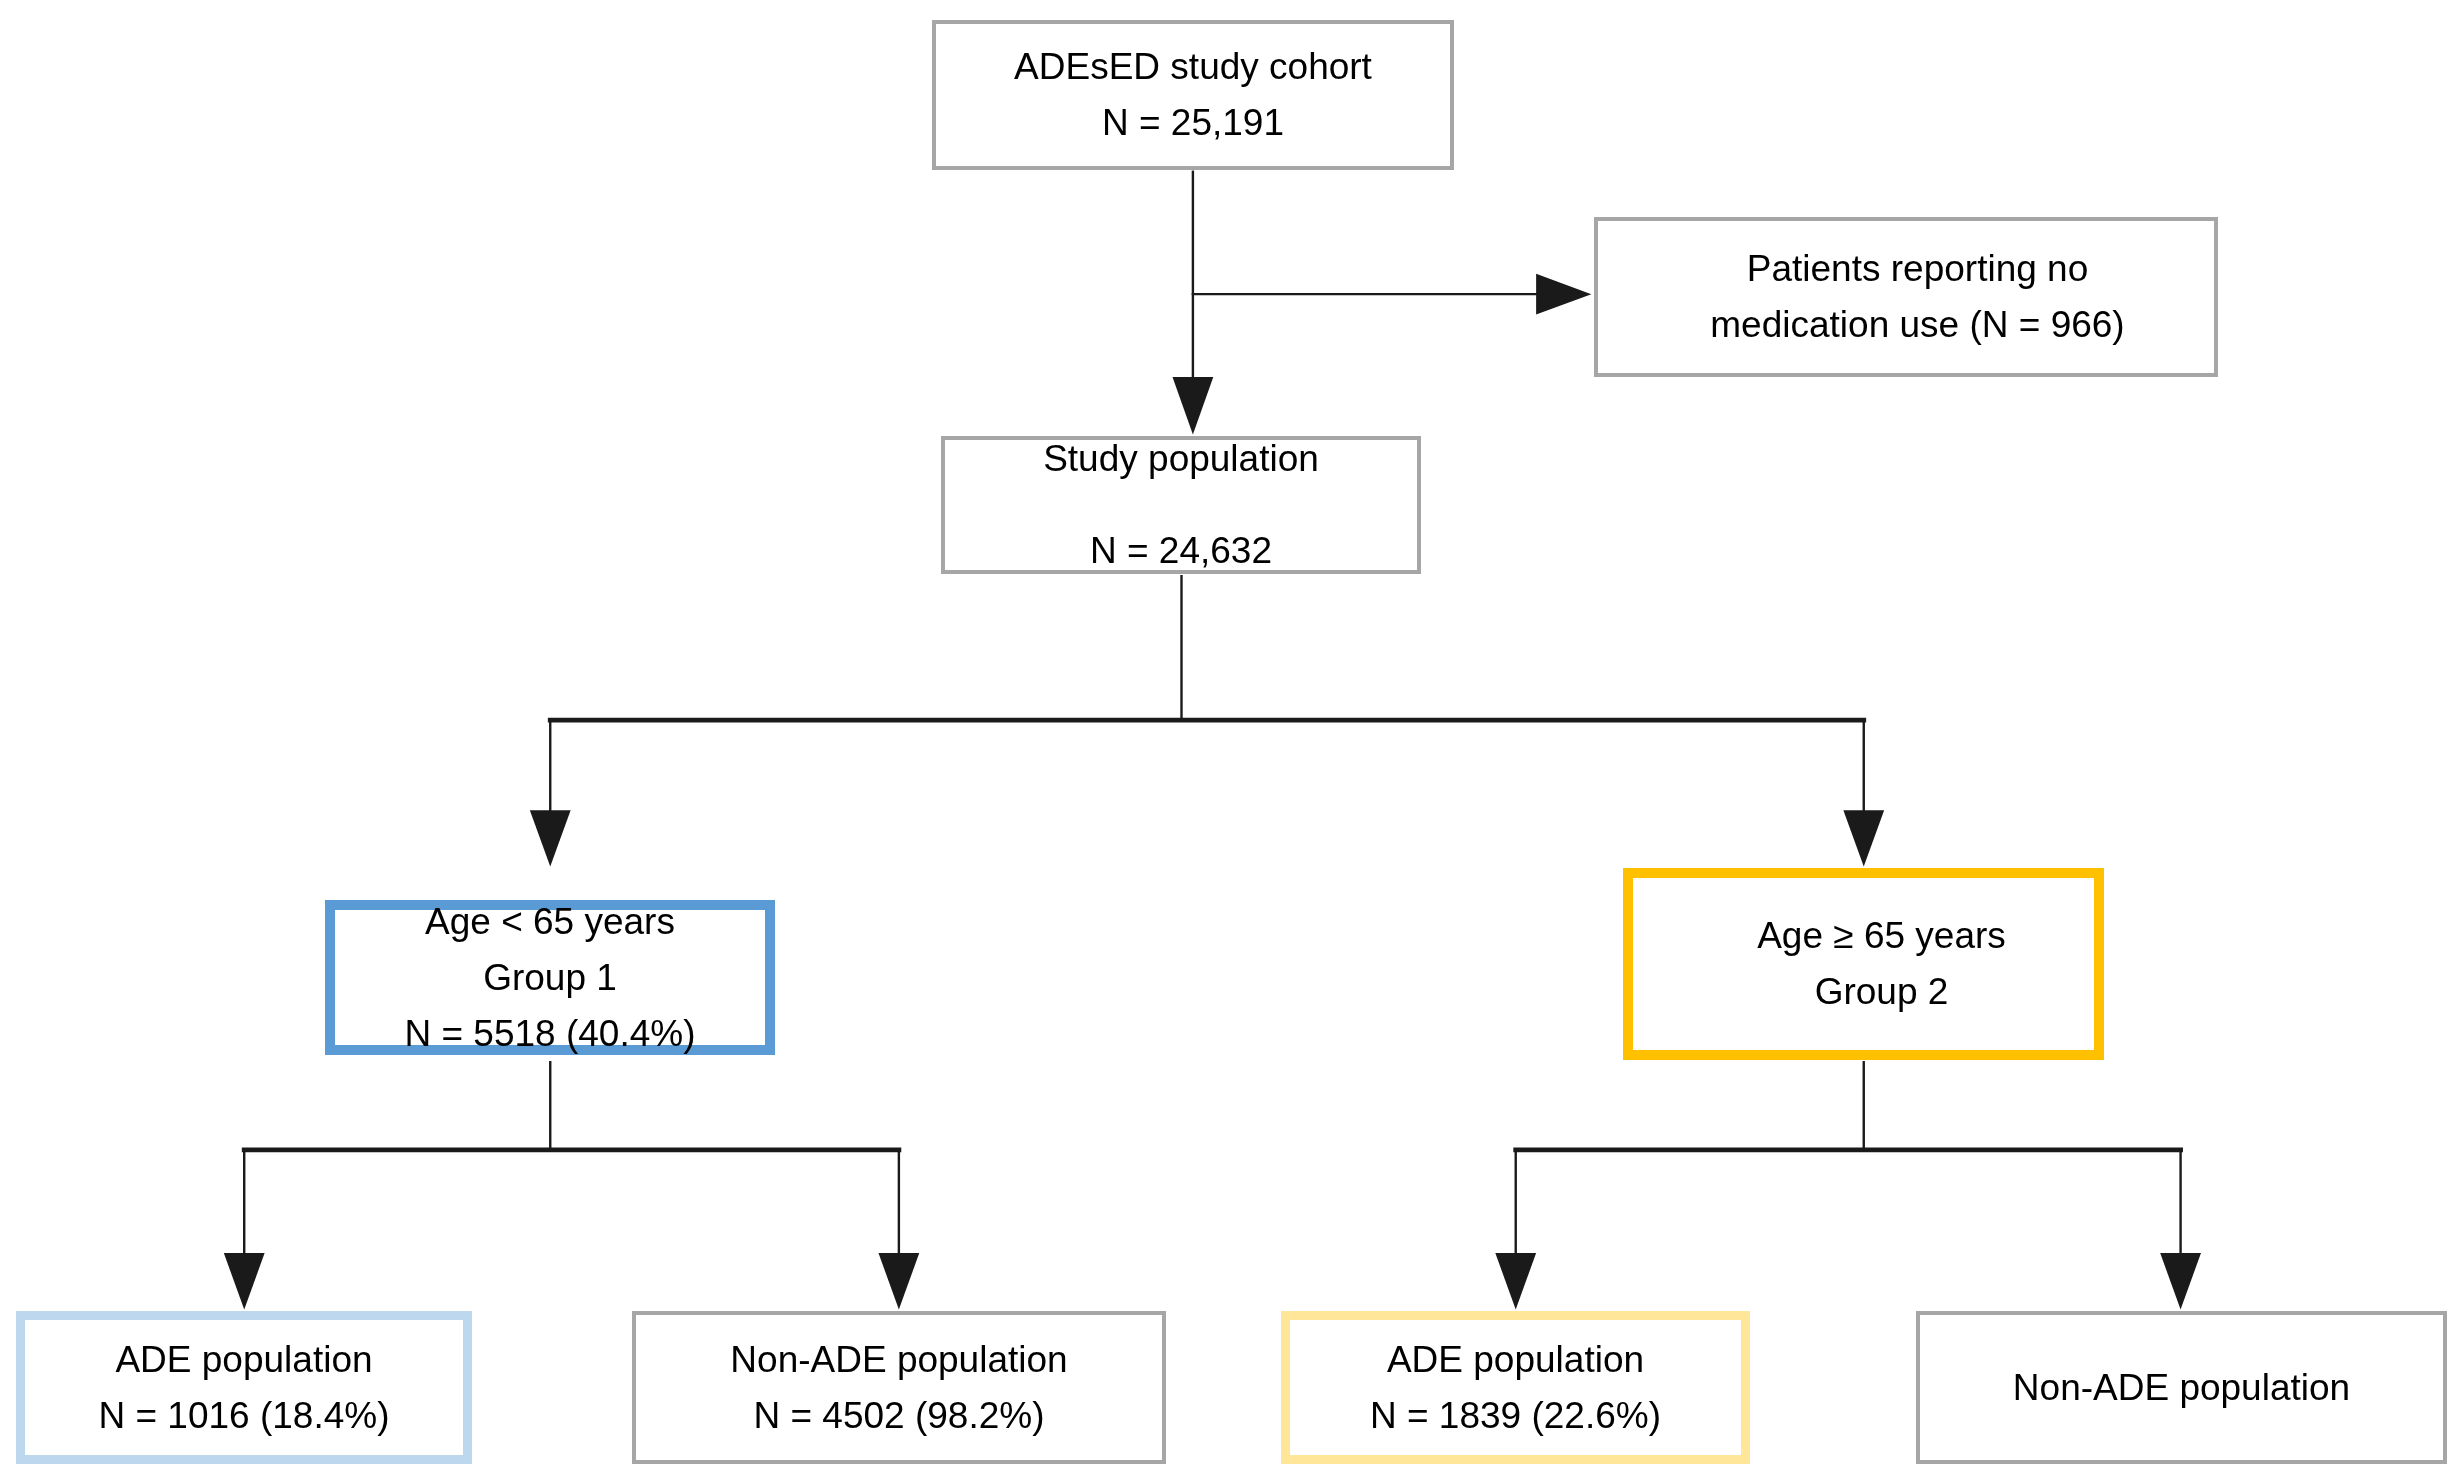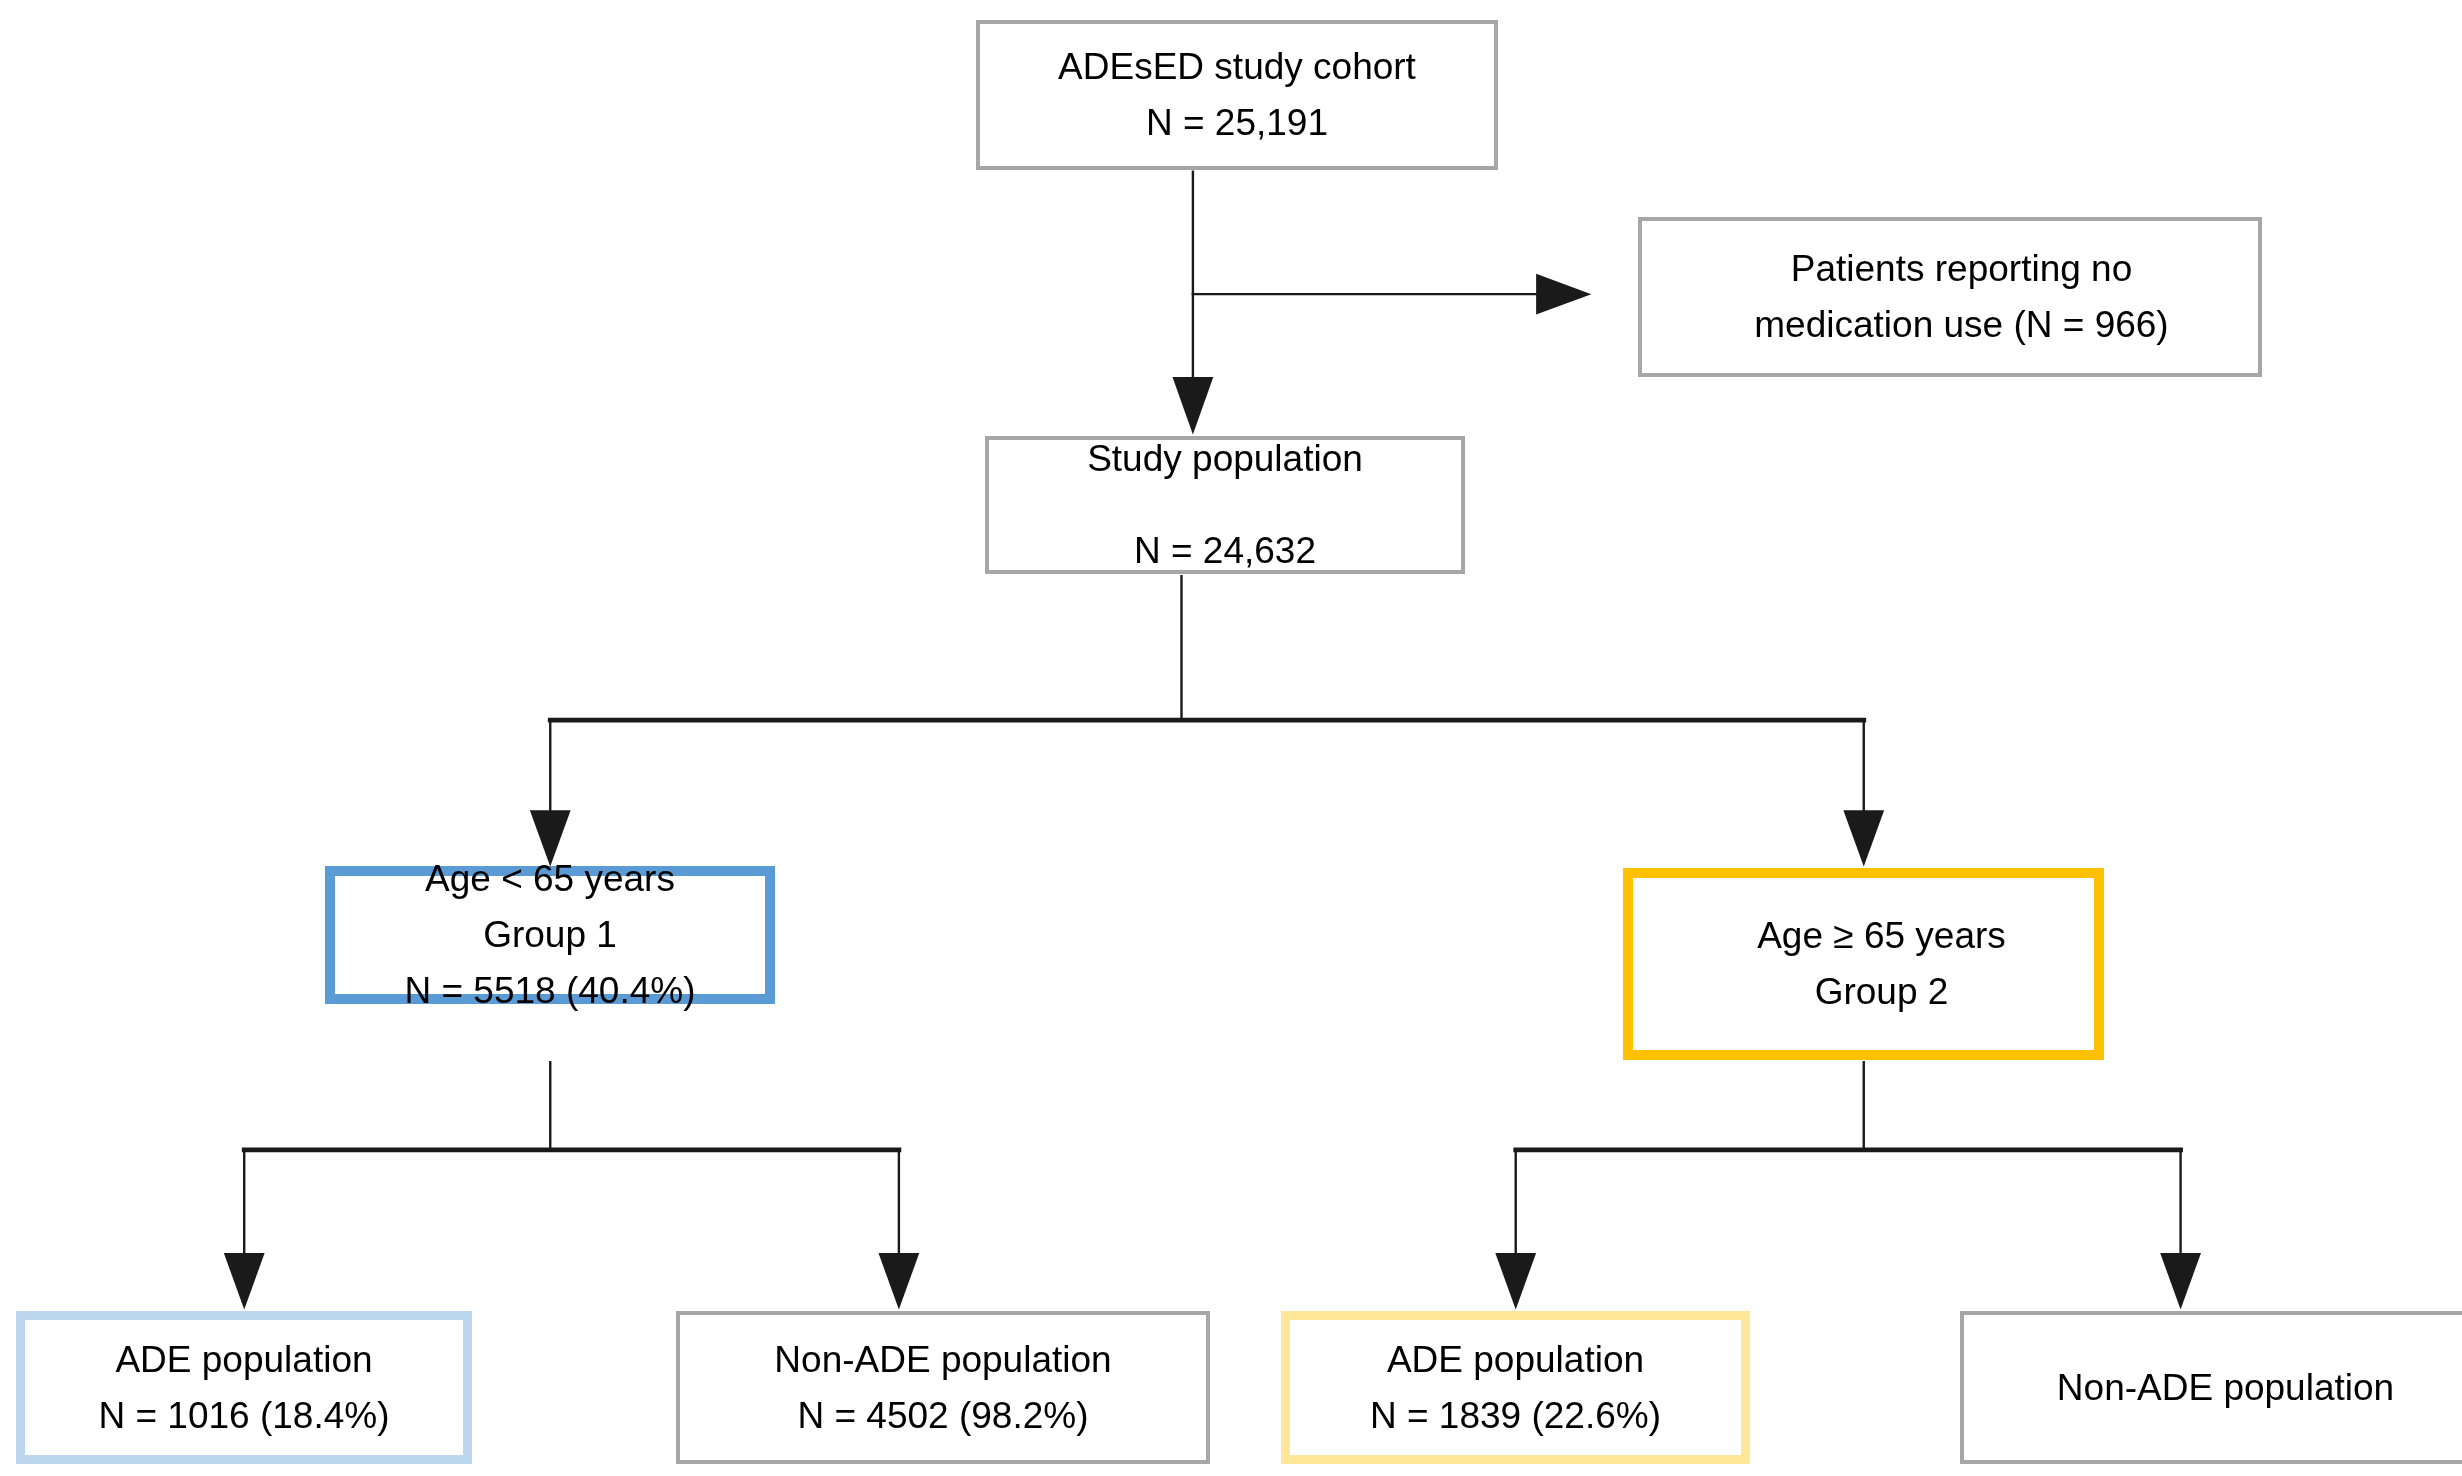--- a/index.html
+++ b/index.html
@@ -21,30 +21,30 @@
     background: #FFFFFF;
     display: flex;
     flex-direction: column;
     justify-content: center;
     align-items: center;
     text-align: center;
     font-size: 37px;
     line-height: 56px;
     white-space: nowrap;
   }
-  .border-gray   { border: 4.2px solid #A6A6A6; margin-left: 44px; }
+  .border-gray   { border: 4.2px solid #A6A6A6; }
   .border-blue   { border: 10.2px solid #5B9BD5; }
   .border-gold   { border: 10.2px solid #FFC000; }
   .border-ltblue { border: 9px solid #BDD7EE; }
   .border-ltgold { border: 9px solid #FFE699; }
 
   #box-cohort          { left: 932px; top: 20.4px;   width: 522px;  height: 150px; }
   #box-excluded        { left: 1594px; top: 217px;  width: 624px; height: 160px; padding-left: 23px; }
   #box-study           { left: 941px; top: 436px;  width: 480px;  height: 138px; gap: 36px; }
-  #box-group1          { left: 325px;  top: 866px; width: 450px;  height: 138px; }
+  #box-group1          { left: 325px;  top: 900px; width: 450px;  height: 155px; }
   #box-group2          { left: 1623px; top: 868px; width: 481px;  height: 192px; padding-left: 36px; }
   #box-group1-ade      { left: 16px;   top: 1311px; width: 456px;  height: 153px; }
   #box-group1-nonade   { left: 632px; top: 1311px; width: 534px;  height: 153px; }
   #box-group2-ade      { left: 1281px; top: 1311px; width: 469px;  height: 153px; }
   #box-group2-nonade   { left: 1916px; top: 1311px; width: 531px;  height: 153px; }
 
   svg.connectors {
     position: absolute;
     left: 0; top: 0;
     width: 2462px;

